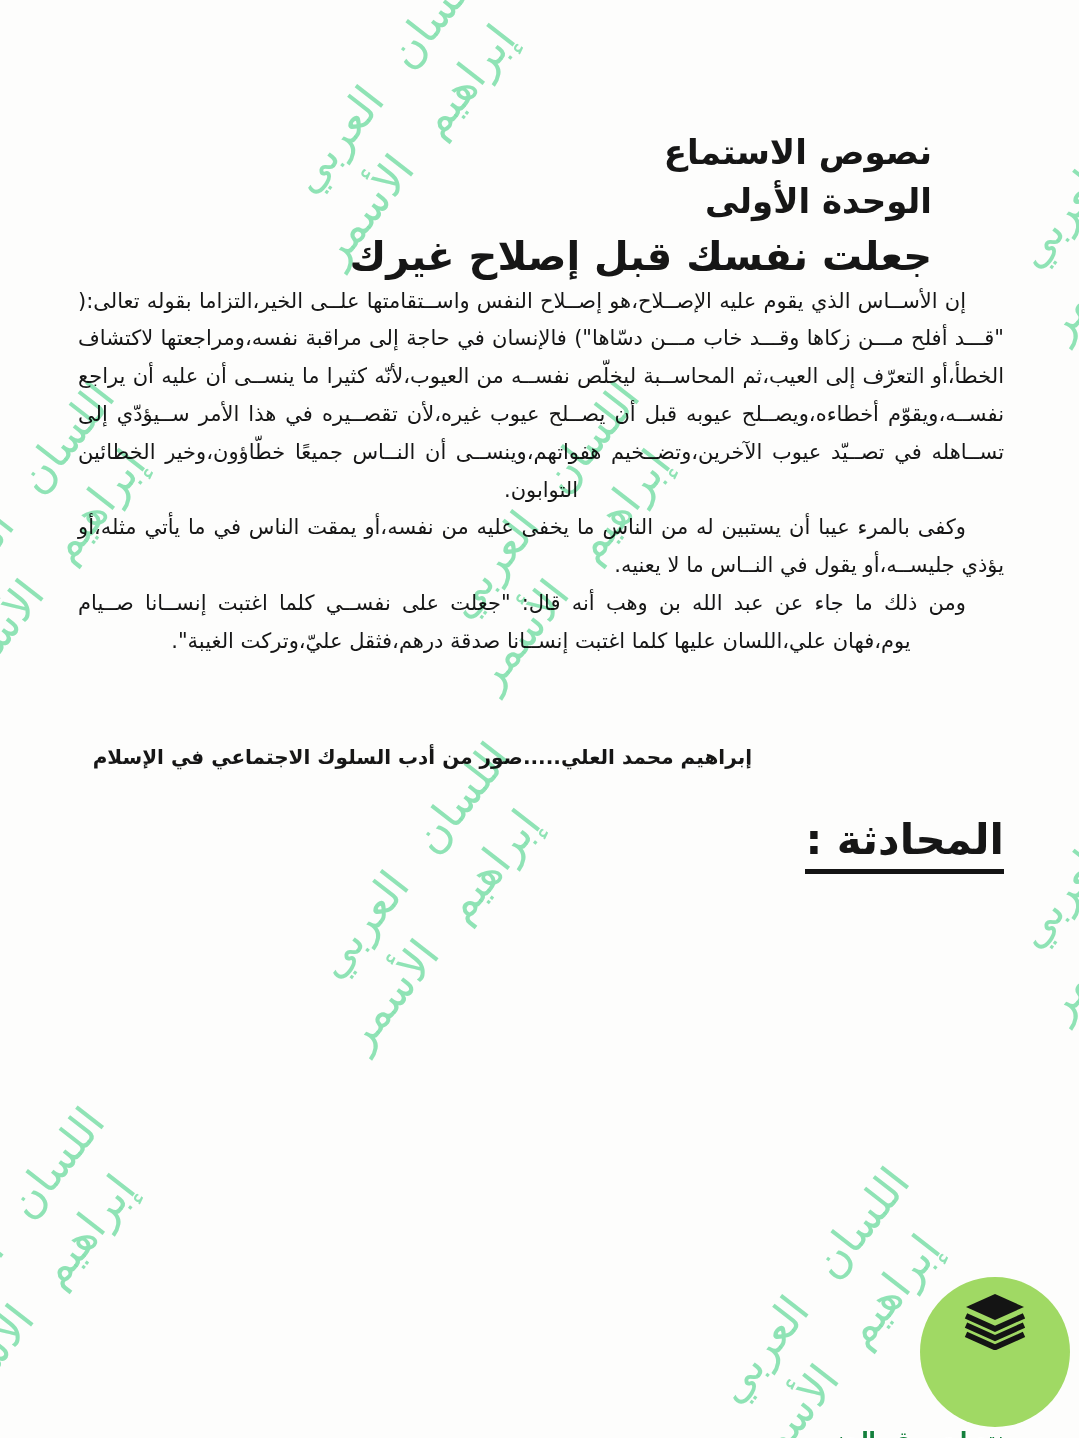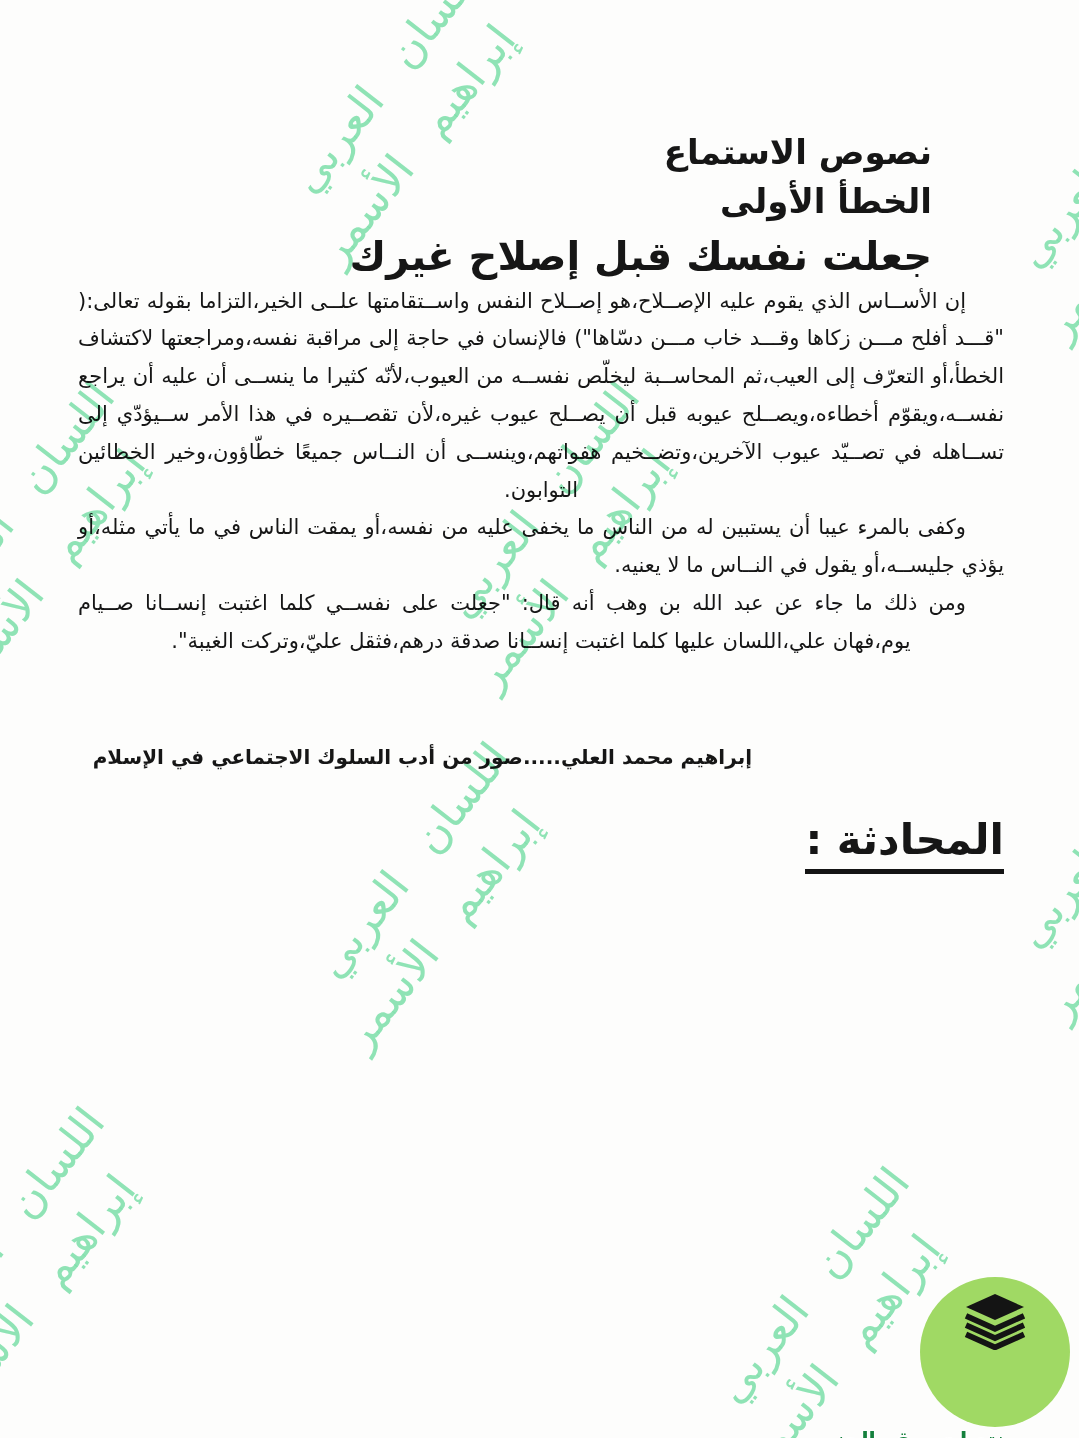--- a/index.html
+++ b/index.html
@@ -141,21 +141,21 @@
     </div>
   <div class="wm wm-h">
       <span class="l1">اللسان العربي</span>
       <span class="l2">إبراهيم الأسمر</span>
     </div>
 
   <div class="content">
 
     <div class="doc-header">
       <div class="h-line">نصوص الاستماع</div>
-      <div class="h-line">الخطأ الأولى</div>
+      <div class="h-line">الوحدة الأولى</div>
       <div class="lesson-line">جعلت نفسك قبل إصلاح غيرك</div>
     </div>
 
     <p class="body-par first-par center-last">إن الأســاس الذي يقوم عليه الإصــلاح،هو إصــلاح النفس واســتقامتها علــى الخير،التزاما بقوله تعالى:( "قـــد أفلح مـــن زكاها وقـــد خاب مـــن دسّاها") فالإنسان في حاجة إلى مراقبة نفسه،ومراجعتها لاكتشاف الخطأ،أو التعرّف إلى العيب،ثم المحاســبة ليخلّص نفســه من العيوب،لأنّه كثيرا ما ينســى أن عليه أن يراجع نفســه،ويقوّم أخطاءه،ويصــلح عيوبه قبل أن يصــلح عيوب غيره،لأن تقصــيره في هذا الأمر ســيؤدّي إلى تســاهله في تصــيّد عيوب الآخرين،وتضــخيم هفواتهم،وينســى أن النــاس جميعًا خطّاؤون،وخير الخطائين التوابون.</p>
 
     <p class="body-par par-gap">وكفى بالمرء عيبا أن يستبين له من الناس ما يخفى عليه من نفسه،أو يمقت الناس في ما يأتي مثله،أو يؤذي جليســه،أو يقول في النــاس ما لا يعنيه.</p>
 
     <p class="body-par par-gap center-last">ومن ذلك ما جاء عن عبد الله بن وهب أنه قال: "جعلت على نفســي كلما اغتبت إنســانا صــيام يوم،فهان علي،اللسان عليها كلما اغتبت إنســانا صدقة درهم،فثقل عليّ،وتركت الغيبة".</p>
 
     <div class="citation">إبراهيم محمد العلي.....صور من أدب السلوك الاجتماعي في الإسلام</div>

